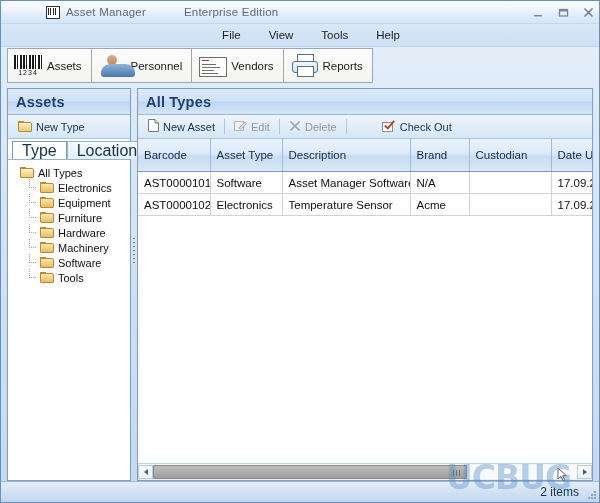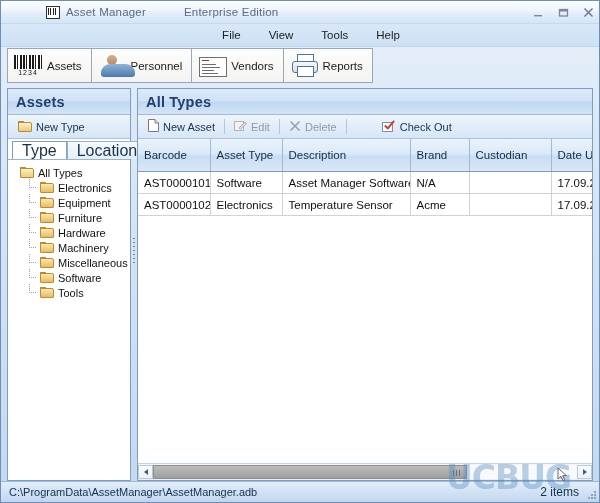--- a/index.html
+++ b/index.html
@@ -364,28 +364,20 @@
             </span>
           <span>Hardware</span>
         </div>
         <div class="tnode child">
           <span class="elbow"></span>
           <span class="folder">
               <span class="tab"></span>
               <span class="back"></span>
             </span>
           <span>Machinery</span>
-        </div>
-        <div class="tnode child">
-          <span class="elbow"></span>
-          <span class="folder">
-              <span class="tab"></span>
-              <span class="back"></span>
-            </span>
-          <span>Miscellaneous</span>
         </div>
         <div class="tnode child">
           <span class="elbow"></span>
           <span class="folder">
               <span class="tab"></span>
               <span class="back"></span>
             </span>
           <span>Software</span>
         </div>
         <div class="tnode child last">
@@ -503,21 +495,20 @@
           </div>
           <div class="hs-arrow r">
               <b></b>
             </div>
         </div>
       </div>
     </div>
   </div>
 
   <div class="statusbar">
-    <span class="st-path">C:\ProgramData\AssetManager\AssetManager.adb</span>
     <span class="st-count">2 items</span>
     <span class="st-grip">
       <i style="right:0;bottom:0"></i>
         <i style="right:3px;bottom:0"></i>
         <i style="right:6px;bottom:0"></i>
       <i style="right:0;bottom:3px"></i>
         <i style="right:3px;bottom:3px"></i>
         <i style="right:0;bottom:6px"></i>
     </span>
   </div>

